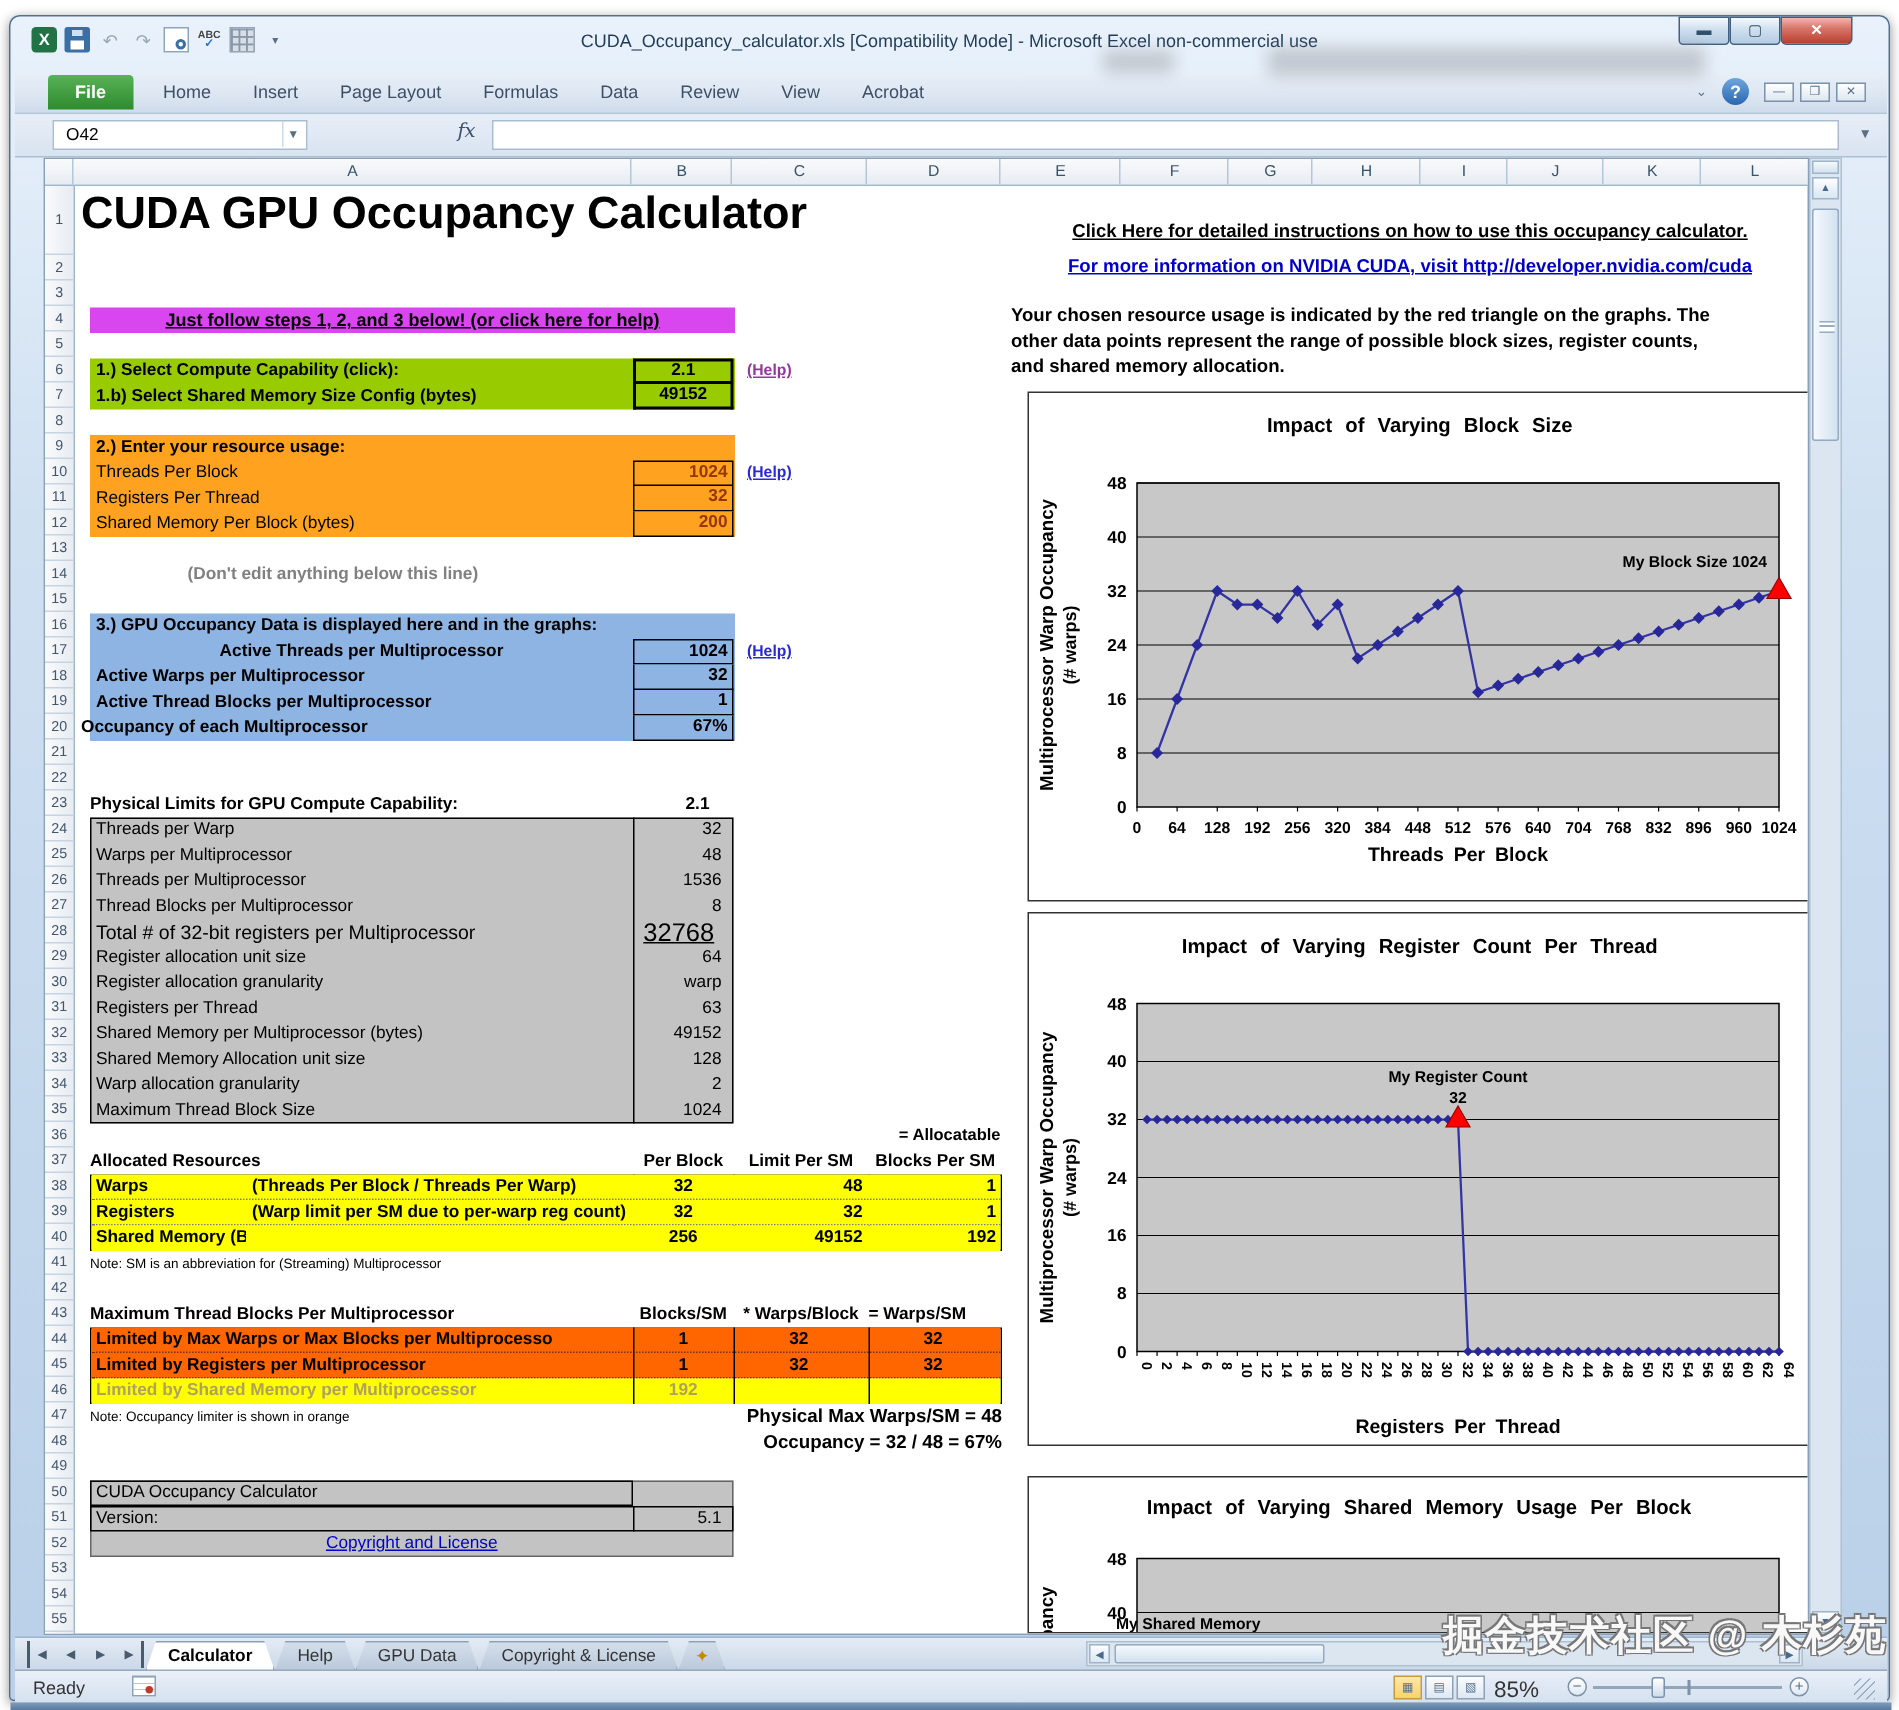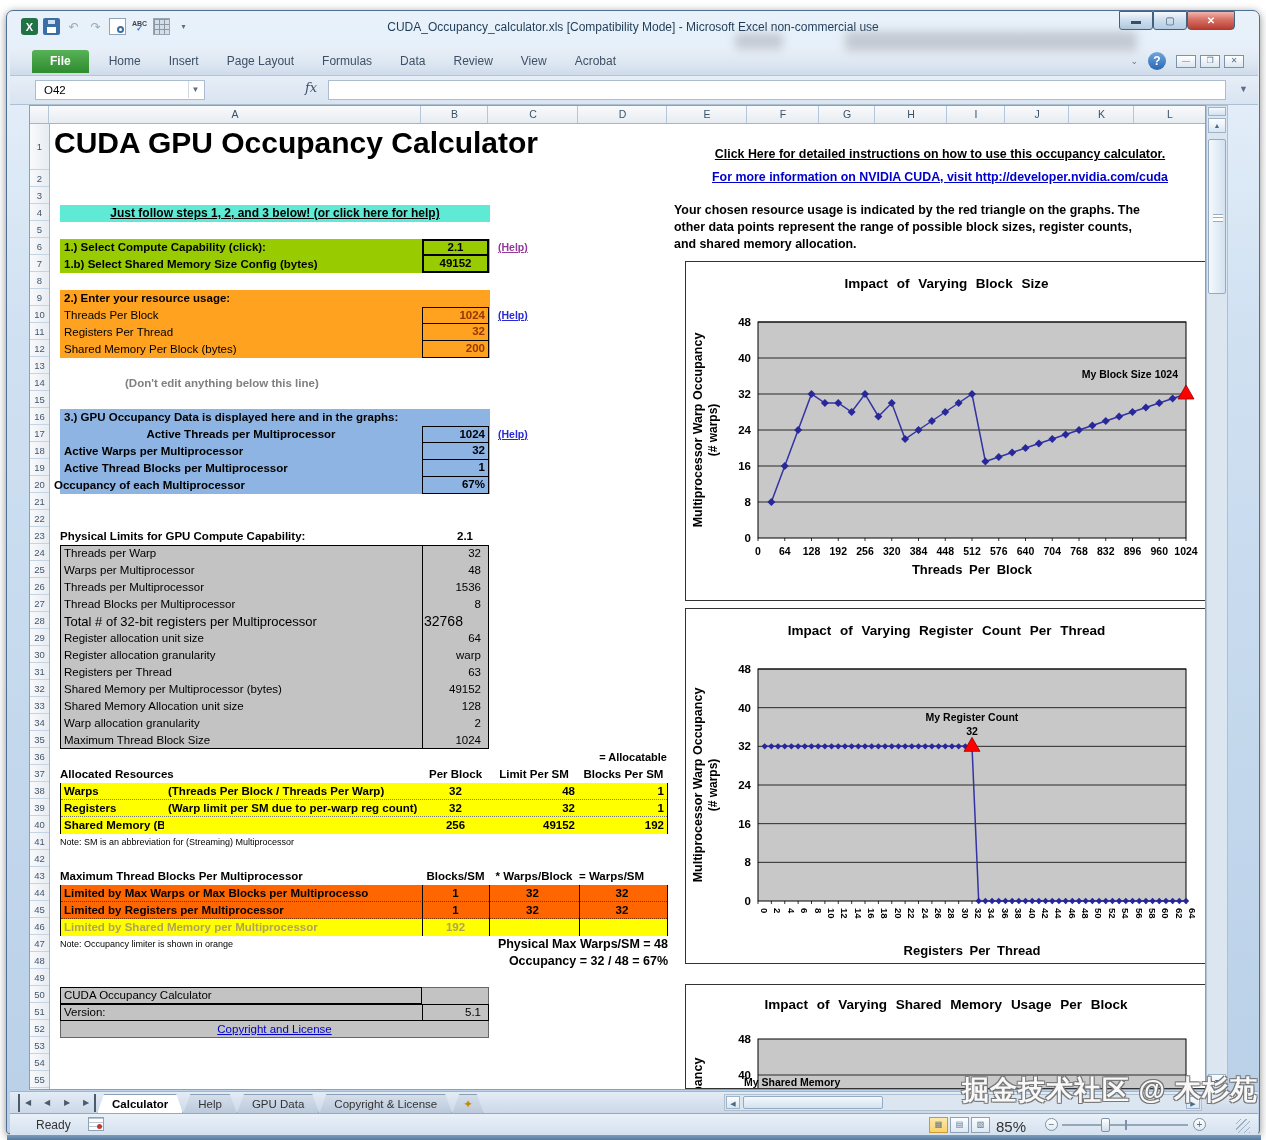--- a/index.html
+++ b/index.html
@@ -147,21 +147,21 @@
     <div id="namebox">O42</div>
     <div id="nb-drop">▼</div>
     <div id="fx">fx</div>
     <div id="finput"></div>
     <div id="fexp">▼</div>
   </div>
 
   <div id="sheet">
     <div id="cells">
         <div style="position: absolute; left: 24px; top: 20px; width: 580px; height: 42px; font-size: 30px; font-weight: bold; color: rgb(0, 0, 0); white-space: nowrap;">CUDA GPU Occupancy Calculator</div>
-        <div style="position: absolute; left: 30px; top: 99px; width: 430px; height: 17px; line-height: 17px; white-space: nowrap; overflow: hidden; background: #5eead4; text-align: center; font-weight: bold; text-decoration: underline; font-size: 12px;">Just follow steps 1, 2, and 3 below! (or click here for help)</div>
+        <div style="position: absolute; left: 30px; top: 99px; width: 430px; height: 17px; line-height: 17px; white-space: nowrap; overflow: hidden; background: #d946ef; text-align: center; font-weight: bold; text-decoration: underline; font-size: 12px;">Just follow steps 1, 2, and 3 below! (or click here for help)</div>
         <div style="position: absolute; left: 30px; top: 133px; width: 430px; height: 34px; background: rgb(153, 204, 0);"></div>
         <div style="position: absolute; left: 34px; top: 133px; width: 354px; height: 17px; font-size: 11.5px; line-height: 17px; white-space: nowrap; overflow: hidden; font-weight: bold;">1.) Select Compute Capability (click):</div>
         <div style="position: absolute; left: 392px; top: 133px; width: 67px; height: 17px; font-size: 11.5px; white-space: nowrap; overflow: hidden; background: rgb(153, 204, 0); border: 2px solid rgb(0, 0, 0); text-align: center; font-weight: bold; line-height: 13px;">2.1</div>
         <div style="position: absolute; left: 34px; top: 150px; width: 354px; height: 17px; font-size: 11.5px; line-height: 17px; white-space: nowrap; overflow: hidden; font-weight: bold;">1.b) Select Shared Memory Size Config (bytes)</div>
         <div style="position: absolute; left: 392px; top: 150px; width: 67px; height: 17px; font-size: 11.5px; white-space: nowrap; overflow: hidden; background: rgb(153, 204, 0); border-right: 2px solid rgb(0, 0, 0); border-bottom: 2px solid rgb(0, 0, 0); border-left: 2px solid rgb(0, 0, 0); border-image: initial; border-top: none; text-align: center; font-weight: bold; line-height: 15px;">49152</div>
         <div style="position: absolute; left: 468px; top: 133px; width: 60px; height: 17px; font-size: 10.5px; font-weight: bold; line-height: 17px; color: rgb(148, 56, 154); text-decoration: underline;">(Help)</div>
         <div style="position: absolute; left: 30px; top: 184px; width: 430px; height: 68px; background: rgb(255, 162, 31);"></div>
         <div style="position: absolute; left: 34px; top: 184px; width: 400px; height: 17px; font-size: 11.5px; line-height: 17px; white-space: nowrap; overflow: hidden; font-weight: bold;">2.) Enter your resource usage:</div>
         <div style="position: absolute; left: 34px; top: 201px; width: 354px; height: 17px; font-size: 11.5px; line-height: 17px; white-space: nowrap; overflow: hidden;">Threads Per Block</div>
         <div style="position: absolute; left: 392px; top: 201px; width: 67px; height: 17px; font-size: 11.5px; white-space: nowrap; overflow: hidden; background: rgb(255, 162, 31); border: 1.5px solid rgb(0, 0, 0); text-align: right; padding-right: 3px; font-weight: bold; color: rgb(149, 55, 0); line-height: 14px;">1024</div>
@@ -188,21 +188,21 @@
         <div style="position: absolute; left: 392px; top: 439px; width: 1px; height: 204px; background: rgb(0, 0, 0);"></div>
         <div style="position: absolute; left: 34px; top: 439px; width: 354px; height: 17px; font-size: 11.5px; line-height: 17px; white-space: nowrap; overflow: hidden;">Threads per Warp</div>
         <div style="position: absolute; left: 394px; top: 439px; width: 61px; height: 17px; font-size: 11.5px; line-height: 17px; white-space: nowrap; overflow: hidden; text-align: right; padding-right: 4px;">32</div>
         <div style="position: absolute; left: 34px; top: 456px; width: 354px; height: 17px; font-size: 11.5px; line-height: 17px; white-space: nowrap; overflow: hidden;">Warps per Multiprocessor</div>
         <div style="position: absolute; left: 394px; top: 456px; width: 61px; height: 17px; font-size: 11.5px; line-height: 17px; white-space: nowrap; overflow: hidden; text-align: right; padding-right: 4px;">48</div>
         <div style="position: absolute; left: 34px; top: 473px; width: 354px; height: 17px; font-size: 11.5px; line-height: 17px; white-space: nowrap; overflow: hidden;">Threads per Multiprocessor</div>
         <div style="position: absolute; left: 394px; top: 473px; width: 61px; height: 17px; font-size: 11.5px; line-height: 17px; white-space: nowrap; overflow: hidden; text-align: right; padding-right: 4px;">1536</div>
         <div style="position: absolute; left: 34px; top: 490px; width: 354px; height: 17px; font-size: 11.5px; line-height: 17px; white-space: nowrap; overflow: hidden;">Thread Blocks per Multiprocessor</div>
         <div style="position: absolute; left: 394px; top: 490px; width: 61px; height: 17px; font-size: 11.5px; line-height: 17px; white-space: nowrap; overflow: hidden; text-align: right; padding-right: 4px;">8</div>
         <div style="position: absolute; left: 34px; top: 507px; width: 354px; height: 17px; font-size: 13px; line-height: 17px; white-space: nowrap; overflow: hidden;">Total # of 32-bit registers per Multiprocessor</div>
-        <div style="position: absolute; left: 394px; top: 507px; width: 61px; height: 17px; font-size: 14px; line-height: 17px; white-space: nowrap; overflow: hidden; text-align: left; padding-right: 4px;">32768</div>
+        <div style="position: absolute; left: 394px; top: 507px; width: 61px; height: 17px; font-size: 17px; line-height: 17px; white-space: nowrap; overflow: hidden; text-align: center; padding-right: 4px; text-decoration: underline;">32768</div>
         <div style="position: absolute; left: 34px; top: 524px; width: 354px; height: 17px; font-size: 11.5px; line-height: 17px; white-space: nowrap; overflow: hidden;">Register allocation unit size</div>
         <div style="position: absolute; left: 394px; top: 524px; width: 61px; height: 17px; font-size: 11.5px; line-height: 17px; white-space: nowrap; overflow: hidden; text-align: right; padding-right: 4px;">64</div>
         <div style="position: absolute; left: 34px; top: 541px; width: 354px; height: 17px; font-size: 11.5px; line-height: 17px; white-space: nowrap; overflow: hidden;">Register allocation granularity</div>
         <div style="position: absolute; left: 394px; top: 541px; width: 61px; height: 17px; font-size: 11.5px; line-height: 17px; white-space: nowrap; overflow: hidden; text-align: right; padding-right: 4px;">warp</div>
         <div style="position: absolute; left: 34px; top: 558px; width: 354px; height: 17px; font-size: 11.5px; line-height: 17px; white-space: nowrap; overflow: hidden;">Registers per Thread</div>
         <div style="position: absolute; left: 394px; top: 558px; width: 61px; height: 17px; font-size: 11.5px; line-height: 17px; white-space: nowrap; overflow: hidden; text-align: right; padding-right: 4px;">63</div>
         <div style="position: absolute; left: 34px; top: 575px; width: 354px; height: 17px; font-size: 11.5px; line-height: 17px; white-space: nowrap; overflow: hidden;">Shared Memory per Multiprocessor (bytes)</div>
         <div style="position: absolute; left: 394px; top: 575px; width: 61px; height: 17px; font-size: 11.5px; line-height: 17px; white-space: nowrap; overflow: hidden; text-align: right; padding-right: 4px;">49152</div>
         <div style="position: absolute; left: 34px; top: 592px; width: 354px; height: 17px; font-size: 11.5px; line-height: 17px; white-space: nowrap; overflow: hidden;">Shared Memory Allocation unit size</div>
         <div style="position: absolute; left: 394px; top: 592px; width: 61px; height: 17px; font-size: 11.5px; line-height: 17px; white-space: nowrap; overflow: hidden; text-align: right; padding-right: 4px;">128</div>
@@ -619,21 +619,21 @@
     <span id="sheettabs"><span class="stab active">Calculator</span><span class="stab">Help</span><span class="stab">GPU Data</span><span class="stab">Copyright &amp; License</span></span>
     <span class="stab" style="padding:2px 10px 0;color:#c58a00;">✦</span>
     <div id="hscroll">
       <div style="position:absolute;left:1px;top:1px;width:14px;height:13px;background:linear-gradient(#fdfeff,#d9e6f2);border:1px solid #9fb4c9;font-size:7px;color:#4a6a8a;text-align:center;line-height:13px;">◀</div>
       <div style="position:absolute;left:18px;top:1px;width:140px;height:13px;background:linear-gradient(#f4f9fd,#d3e2f0);border:1px solid #93aac2;border-radius:2px;"></div>
       <div style="position:absolute;right:1px;top:1px;width:14px;height:13px;background:linear-gradient(#fdfeff,#d9e6f2);border:1px solid #9fb4c9;font-size:7px;color:#4a6a8a;text-align:center;line-height:13px;">▶</div>
     </div>
   </div>
 
   <div id="status">
-    <span style="position:absolute;left:12px;top:4px;margin-left:14px;">Ready</span>
+    <span style="position:absolute;left:12px;top:4px;">Ready</span>
     <span style="position:absolute;left:78px;top:3px;width:16px;height:14px;background:#fff;border:1px solid #8ea1b5;background-image:linear-gradient(#b9c6d4 1px,transparent 1px);background-size:4px 4px;">
         <span style="position:absolute;right:1px;bottom:1px;width:5px;height:5px;border-radius:50%;background:#c0392b;"></span>
       </span>
     <span class="viewbtn sel" style="right:310px;">▦</span>
     <span class="viewbtn" style="right:289px;">▤</span>
     <span class="viewbtn" style="right:268px;">▧</span>
     <span style="position:absolute;right:232px;top:4px;font-size:15px;">85%</span>
     <span class="zoomcirc" style="right:200px;">−</span>
     <span style="position:absolute;right:70px;top:10px;width:126px;height:2px;background:#93a7bb;"></span>
     <span style="position:absolute;right:131px;top:6px;width:2px;height:10px;background:#7d92a8;"></span>

